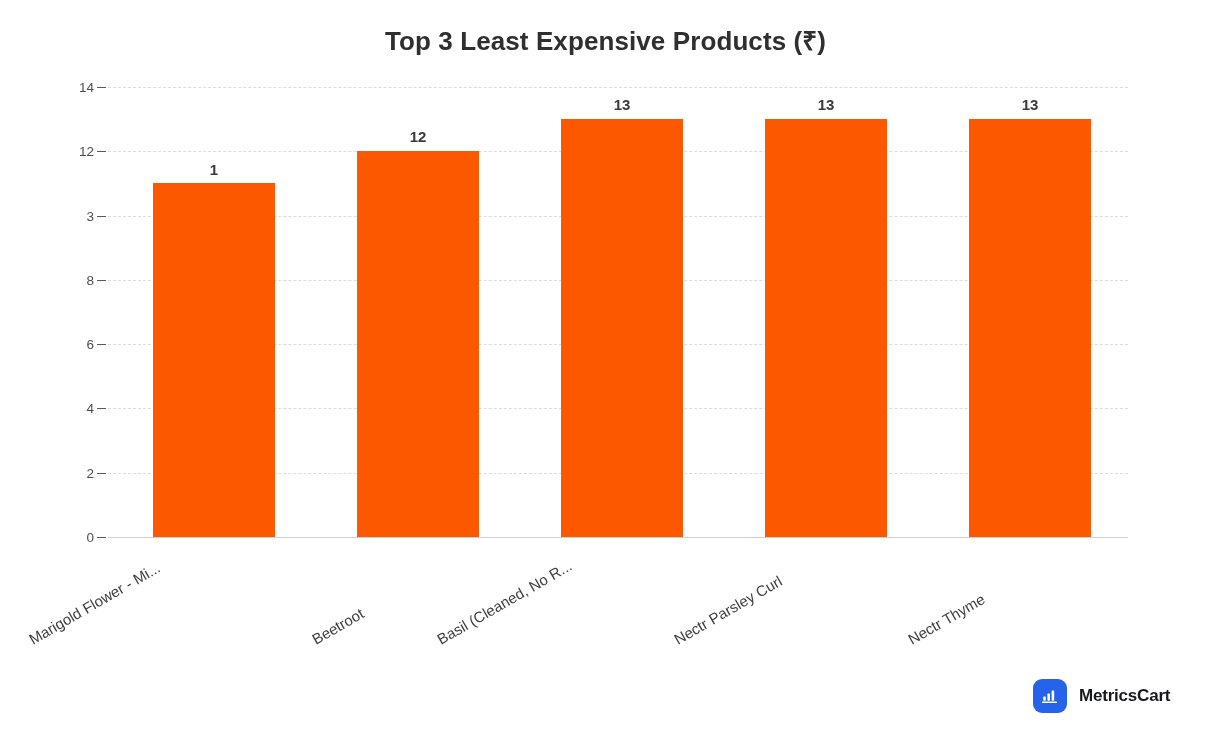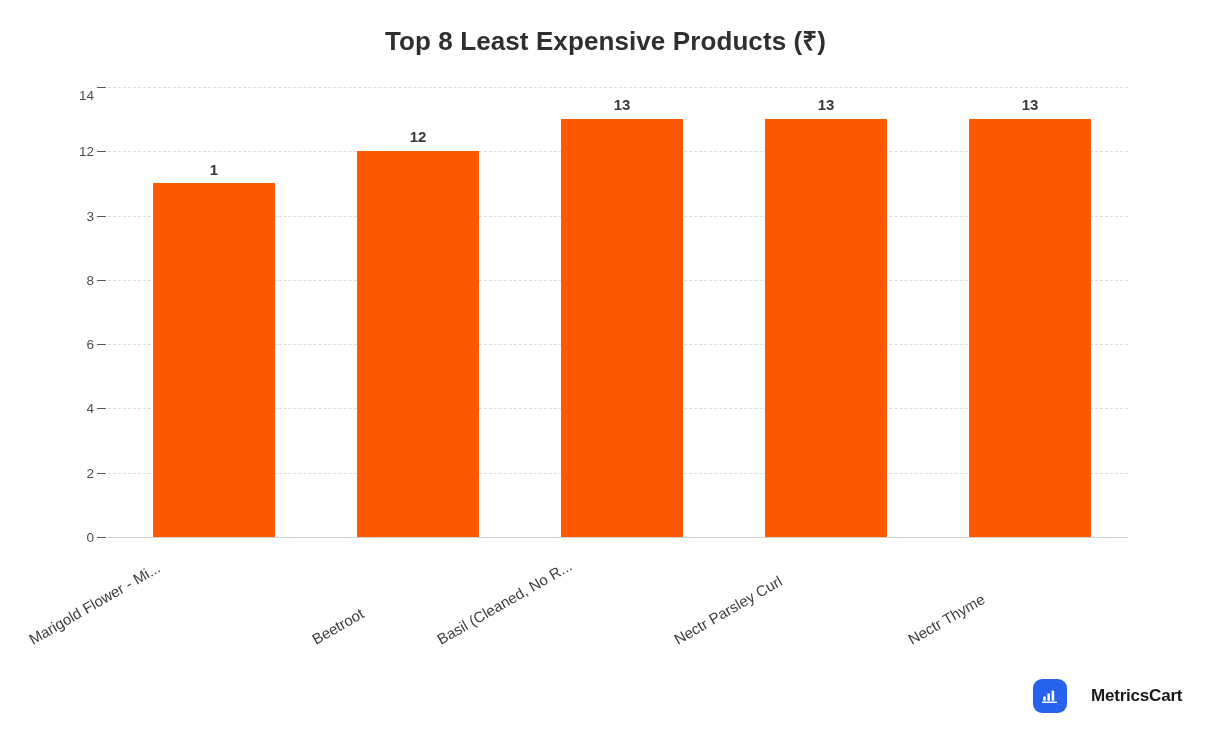--- a/index.html
+++ b/index.html
@@ -105,21 +105,21 @@
     transform: rotate(-30deg);
   }
 
   
   .logo {
     position: absolute;
     left: 1033px;
     top: 679px;
     display: flex;
     align-items: center;
-    gap: 24px;
+    gap: 12px;
   }
   .logo-mark {
     width: 34px;
     height: 34px;
     border-radius: 9px;
     background: #2563eb;
     display: flex;
     align-items: center;
     justify-content: center;
   }
@@ -128,27 +128,27 @@
     font-weight: bold;
     color: #17181c;
     letter-spacing: -0.2px;
   }
 </style>
 </head>
 <body>
 
 <div id="root">
 
-  <div class="chart-title">Top 8 Least Expensive Products (₹)</div>
+  <div class="chart-title">Top 3 Least Expensive Products (₹)</div>
 
   <div class="plot">
 
     <div class="gridline" style="top:0px;"></div>
     <div class="tick-mark" style="top:0px;"></div>
-    <div class="ylabel" style="top:8px;">14</div>
+    <div class="ylabel" style="top:0px;">14</div>
 
     <div class="gridline" style="top:64.29px;"></div>
     <div class="tick-mark" style="top:64.29px;"></div>
     <div class="ylabel" style="top:64.29px;">12</div>
 
     <div class="gridline" style="top:128.57px;"></div>
     <div class="tick-mark" style="top:128.57px;"></div>
     <div class="ylabel" style="top:128.57px;">3</div>
 
     <div class="gridline" style="top:192.86px;"></div>

